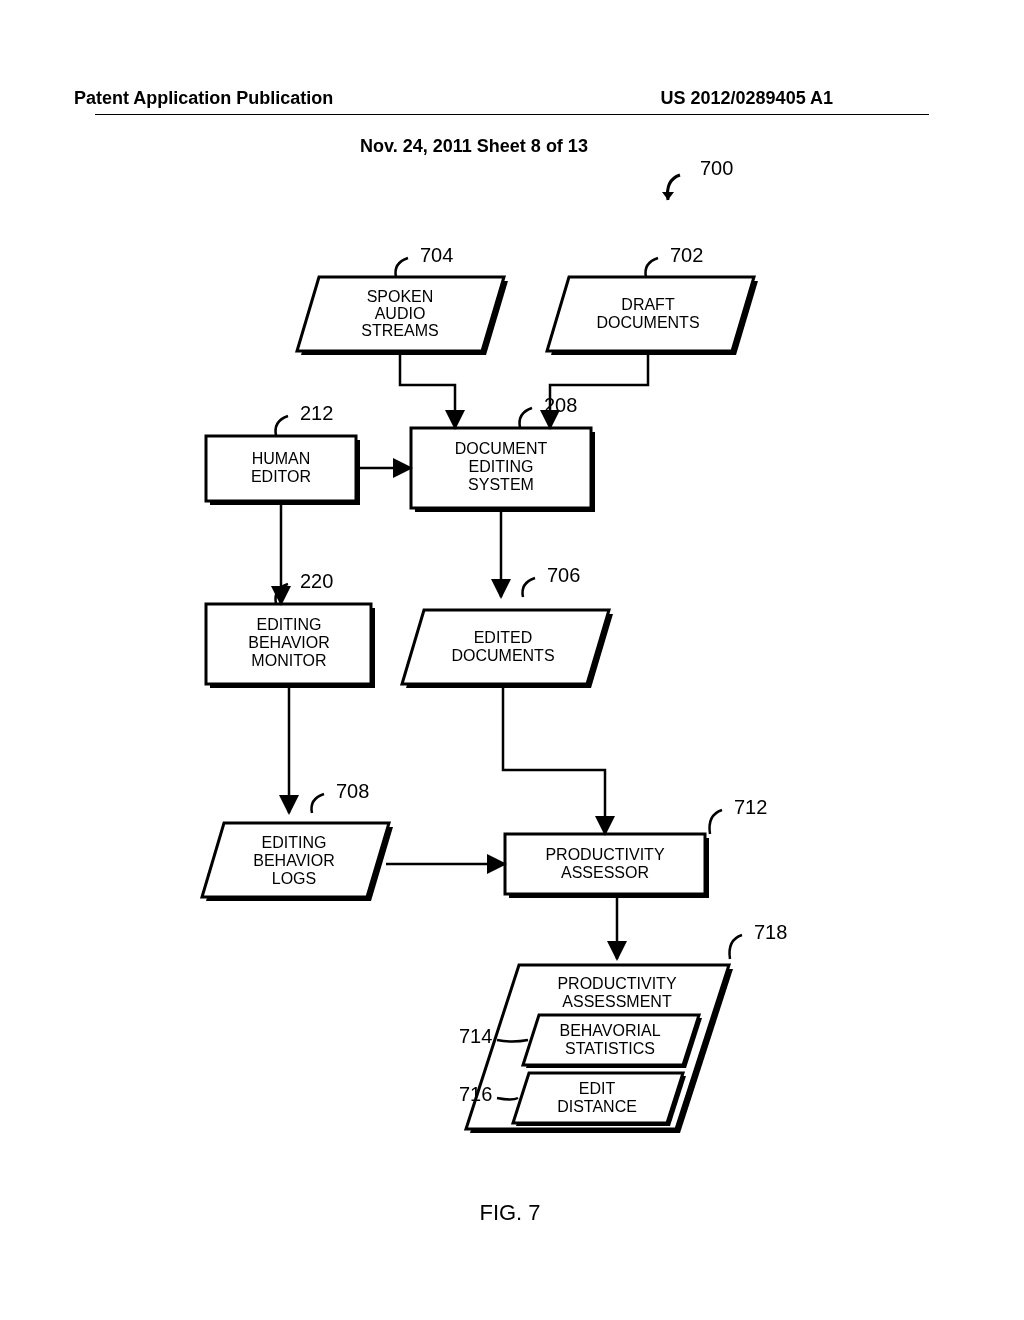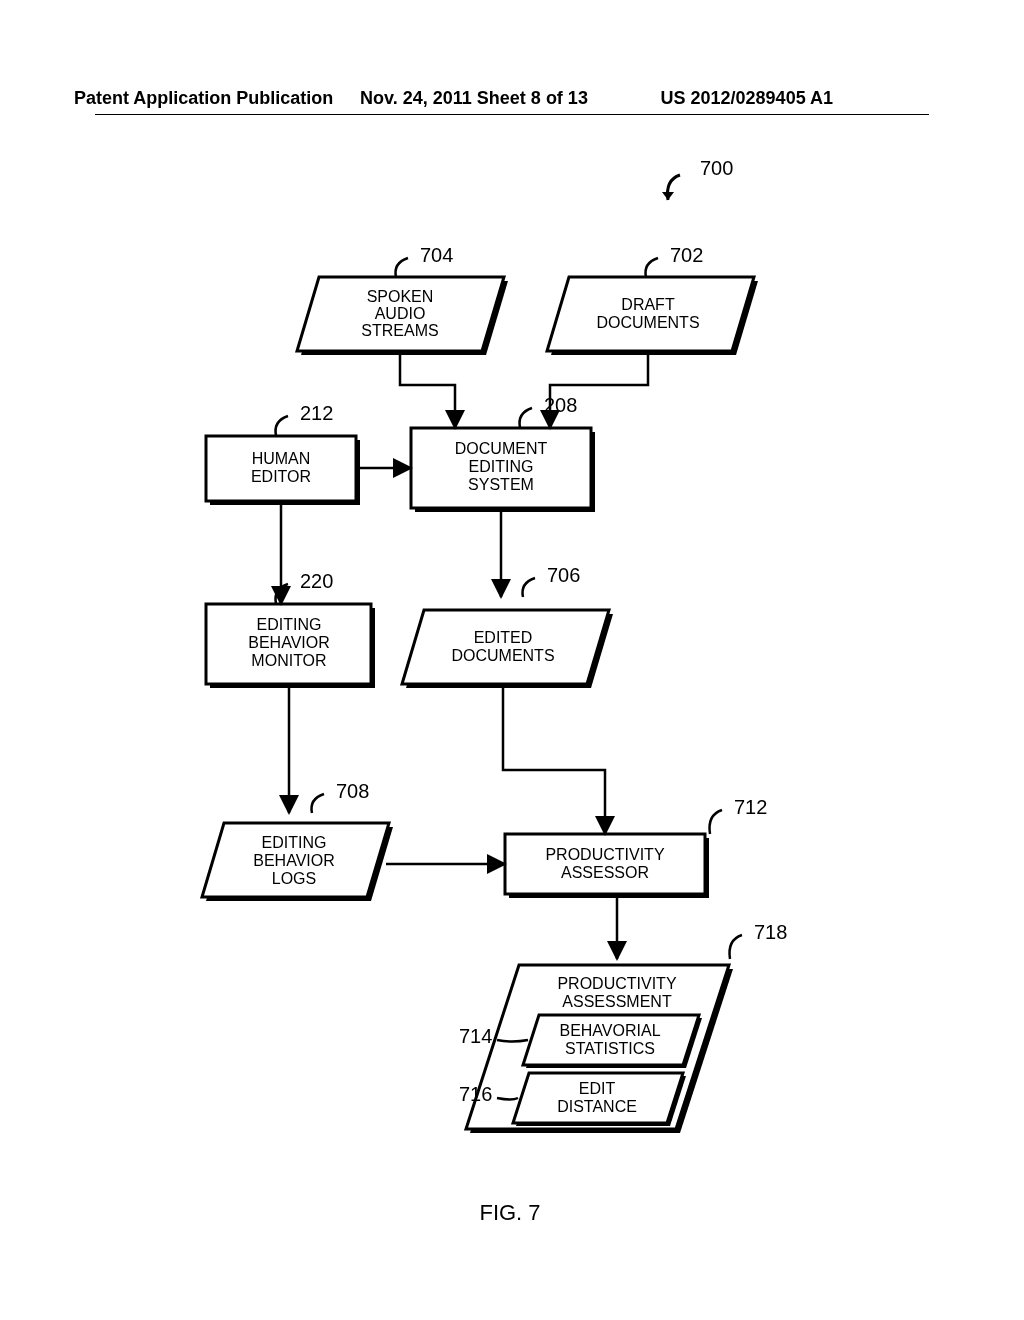--- a/index.html
+++ b/index.html
@@ -15,21 +15,21 @@
     top: 88px;
     left: 0;
     width: 948px;
     display: flex;
     justify-content: space-between;
     padding: 0 115px 0 74px;
     font-weight: bold;
     font-size: 18px;
   }
   .header-left { }
-  .header-center { position: absolute; left: 50%; transform: translateX(-50%); white-space: nowrap; }
+  .header-center { position: absolute; left: 50%; transform: translateX(-50%); white-space: nowrap; margin-top: 48px; }
   .header-right { }
   .hr-line {
     position: absolute;
     top: 114px;
     left: 95px;
     width: 834px;
     height: 1px;
     background: #000;
   }
   svg.diagram {

